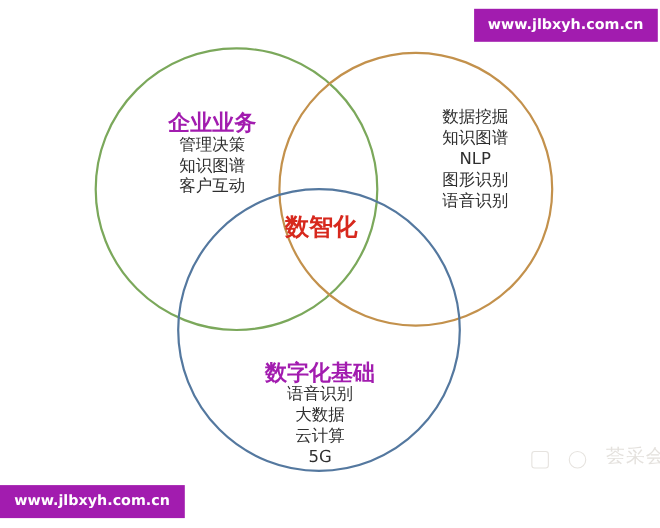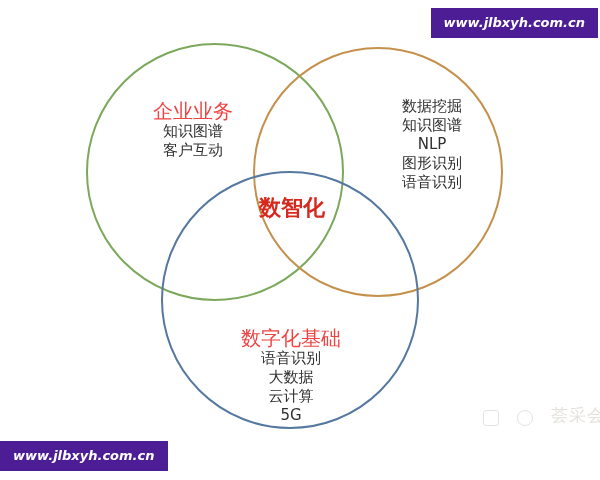--- a/index.html
+++ b/index.html
@@ -8,21 +8,21 @@
     width: 600px;
     height: 480px;
     background: #ffffff;
     overflow: hidden;
     font-family: "DejaVu Sans", "Liberation Sans", sans-serif;
   }
   svg.circles { position: absolute; left: 0; top: 0; }
   svg.circles circle { fill: none; stroke-width: 2; }
 
   .group { position: absolute; transform: translateX(-50%); text-align: center; white-space: nowrap; }
-  .g-title { font-weight: normal; color: #ef4444; }
+  .g-title { font-weight: bold; color: #a21caf; }
   .g-item  { color: #2f2f2f; font-size: 15px; line-height: 19px; }
 
   .group-business { left: 193px; top: 100px; }
   .group-business .g-title { font-size: 20px; line-height: 22px; }
   .group-business .g-item:first-of-type { margin-top: 2px; }
 
   .group-ai { left: 432px; top: 97px; }
   .group-ai .g-title { font-size: 24px; line-height: 26px; }
 
   .group-digital { left: 291px; top: 327px; }
@@ -32,23 +32,23 @@
   .center-label {
     position: absolute; left: 292px; top: 195px;
     transform: translateX(-50%);
     font-size: 22px; line-height: 26px;
     font-weight: bold; color: #d7281d; white-space: nowrap;
   }
 
   .banner {
     position: absolute;
     height: 30px; line-height: 30px;
-    background: #4c1d95; color: #ffffff;
+    background: #a21caf; color: #ffffff;
     font-size: 13px; font-weight: bold;
-    padding: 0 13px; white-space: nowrap; font-style: italic;
+    padding: 0 13px; white-space: nowrap;
   }
   .banner-top { top: 8px; right: 2px; }
   .banner-bottom { top: 441px; left: 0; }
 
   .faint-mark {
     position: absolute; left: 483px; top: 404px;
     color: #e4e1dd; font-size: 17px; line-height: 22px;
     letter-spacing: 1px; white-space: nowrap;
     display: flex; align-items: flex-end; gap: 18px;
     user-select: none;
@@ -65,20 +65,21 @@
 <div class="canvas">
 
   <svg class="circles" width="600" height="480" viewBox="0 0 600 480">
     <circle cx="215" cy="172" r="128" stroke="#7ba85b"></circle>
     <circle cx="378" cy="172" r="124" stroke="#c3914c"></circle>
     <circle cx="290" cy="300" r="128" stroke="#54789f"></circle>
   </svg>
 
   <div class="group group-business">
     <div class="g-title">企业业务</div>
+    <div class="g-item">管理决策</div>
     <div class="g-item">知识图谱</div>
     <div class="g-item">客户互动</div>
   </div>
 
   <div class="group group-ai">
     <div class="g-item">数据挖掘</div>
     <div class="g-item">知识图谱</div>
     <div class="g-item">NLP</div>
     <div class="g-item">图形识别</div>
     <div class="g-item">语音识别</div>

